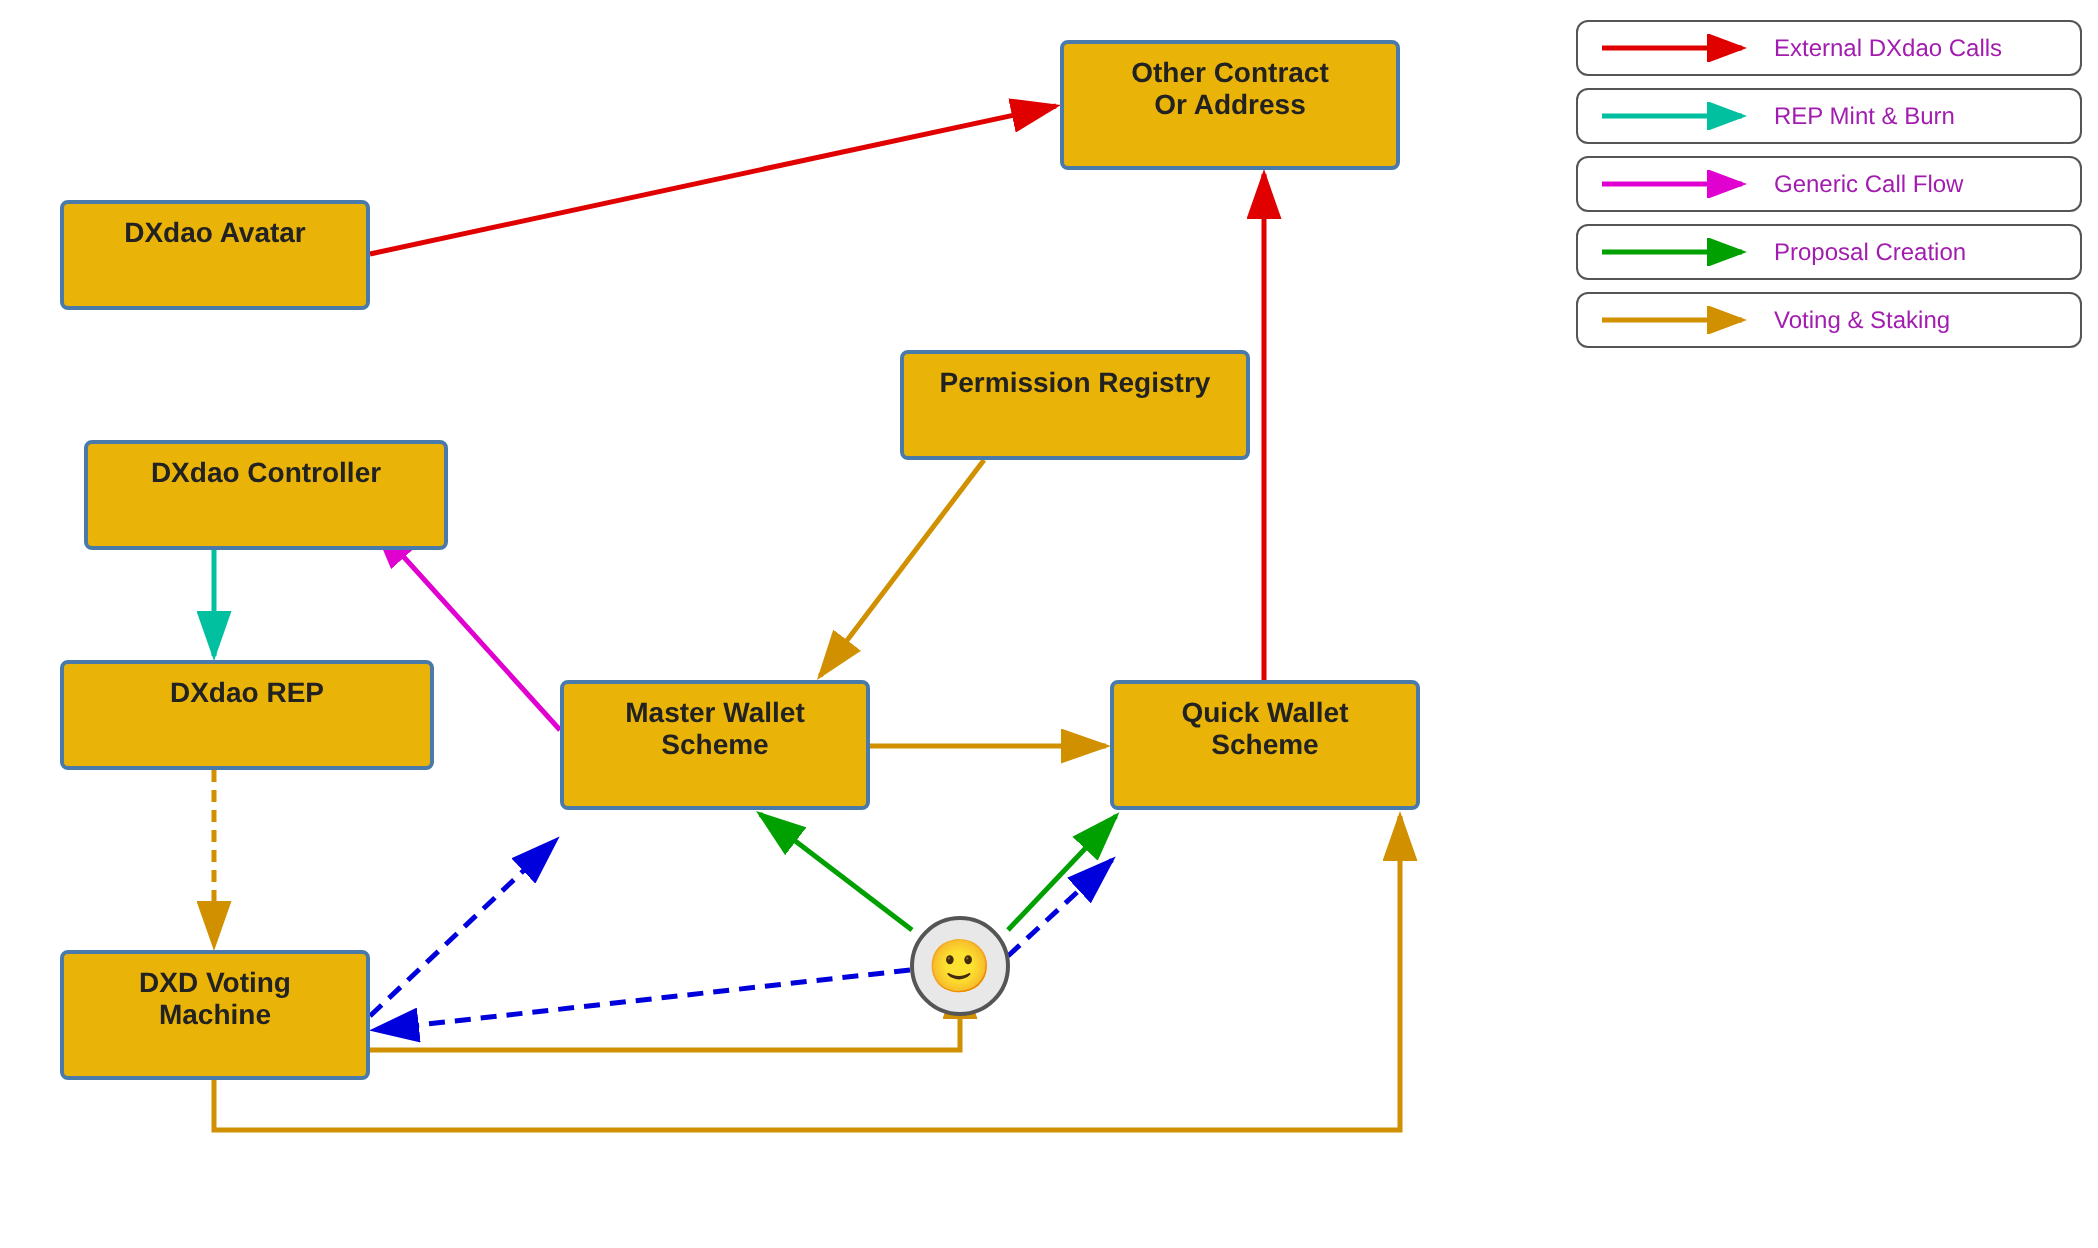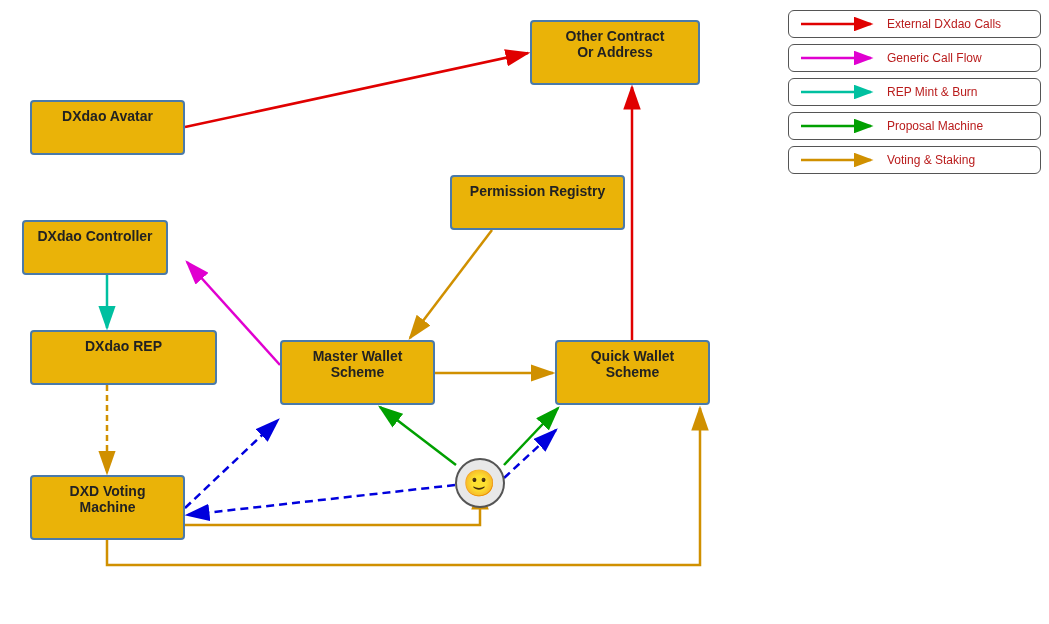--- a/index.html
+++ b/index.html
@@ -57,21 +57,21 @@
       flex-direction: column;
       gap: 3px;
     }
     .legend-arrow-row {
       display: flex;
       align-items: center;
       gap: 8px;
     }
     .legend-label {
       font-size: 12px;
-      color: #b91c1c;
+      color: #a21caf;
       font-weight: normal;
     }
     .smiley {
       position: absolute;
       width: 50px;
       height: 50px;
       border-radius: 50%;
       border: 2px solid #555;
       background: #e8e8e8;
       display: flex;
@@ -161,21 +161,21 @@
   </div>
 
   <div class="node" style="left:30px; top:100px; width:155px; height:55px;">
     <span>DXdao Avatar</span>
   </div>
 
   <div class="node" style="left:405px; top:175px; width:175px; height:55px;margin-left:45px;">
     <span>Permission Registry</span>
   </div>
 
-  <div class="node" style="left:22px; top:220px; width:146px; height:55px;">
+  <div class="node" style="left:42px; top:220px; width:182px; height:55px;">
     <span>DXdao Controller</span>
   </div>
 
   <div class="node" style="left:30px; top:330px; width:187px; height:55px;">
     <span>DXdao REP</span>
   </div>
 
   <div class="node" style="left:280px; top:340px; width:155px; height:65px;">
     <span style="white-space:pre-line;">Master Wallet
 Scheme</span>
@@ -209,56 +209,56 @@
         <line x1="2" y1="7" x2="72" y2="7" stroke="#e00000" stroke-width="2.5" marker-end="url(#leg-red)"></line>
       </svg>
       <span class="legend-label">External DXdao Calls</span>
     </div>
   </div>
 
   <div class="legend-item">
     <div class="legend-arrow-row">
       <svg width="80" height="14">
         <defs>
+          <marker id="leg-cyan" markerWidth="8" markerHeight="6" refX="7" refY="3" orient="auto">
+            <polygon points="0 0, 8 3, 0 6" fill="#00c0a0"></polygon>
+          </marker>
+        </defs>
+        <line x1="2" y1="7" x2="72" y2="7" stroke="#00c0a0" stroke-width="2.5" marker-end="url(#leg-cyan)"></line>
+      </svg>
+      <span class="legend-label">REP Mint &amp; Burn</span>
+    </div>
+  </div>
+
+  <div class="legend-item">
+    <div class="legend-arrow-row">
+      <svg width="80" height="14">
+        <defs>
           <marker id="leg-mag" markerWidth="8" markerHeight="6" refX="7" refY="3" orient="auto">
             <polygon points="0 0, 8 3, 0 6" fill="#e000d0"></polygon>
           </marker>
         </defs>
         <line x1="2" y1="7" x2="72" y2="7" stroke="#e000d0" stroke-width="2.5" marker-end="url(#leg-mag)"></line>
       </svg>
       <span class="legend-label">Generic Call Flow</span>
     </div>
   </div>
 
-  <div class="legend-item">
-    <div class="legend-arrow-row">
-      <svg width="80" height="14">
-        <defs>
-          <marker id="leg-cyan" markerWidth="8" markerHeight="6" refX="7" refY="3" orient="auto">
-            <polygon points="0 0, 8 3, 0 6" fill="#00c0a0"></polygon>
-          </marker>
-        </defs>
-        <line x1="2" y1="7" x2="72" y2="7" stroke="#00c0a0" stroke-width="2.5" marker-end="url(#leg-cyan)"></line>
-      </svg>
-      <span class="legend-label">REP Mint &amp; Burn</span>
-    </div>
-  </div>
-
 
   <div class="legend-item">
     <div class="legend-arrow-row">
       <svg width="80" height="14">
         <defs>
           <marker id="leg-grn" markerWidth="8" markerHeight="6" refX="7" refY="3" orient="auto">
             <polygon points="0 0, 8 3, 0 6" fill="#00a000"></polygon>
           </marker>
         </defs>
         <line x1="2" y1="7" x2="72" y2="7" stroke="#00a000" stroke-width="2.5" marker-end="url(#leg-grn)"></line>
       </svg>
-      <span class="legend-label">Proposal Machine</span>
+      <span class="legend-label">Proposal Creation</span>
     </div>
   </div>
 
   <div class="legend-item">
     <div class="legend-arrow-row">
       <svg width="80" height="14">
         <defs>
           <marker id="leg-org" markerWidth="8" markerHeight="6" refX="7" refY="3" orient="auto">
             <polygon points="0 0, 8 3, 0 6" fill="#d09000"></polygon>
           </marker>

